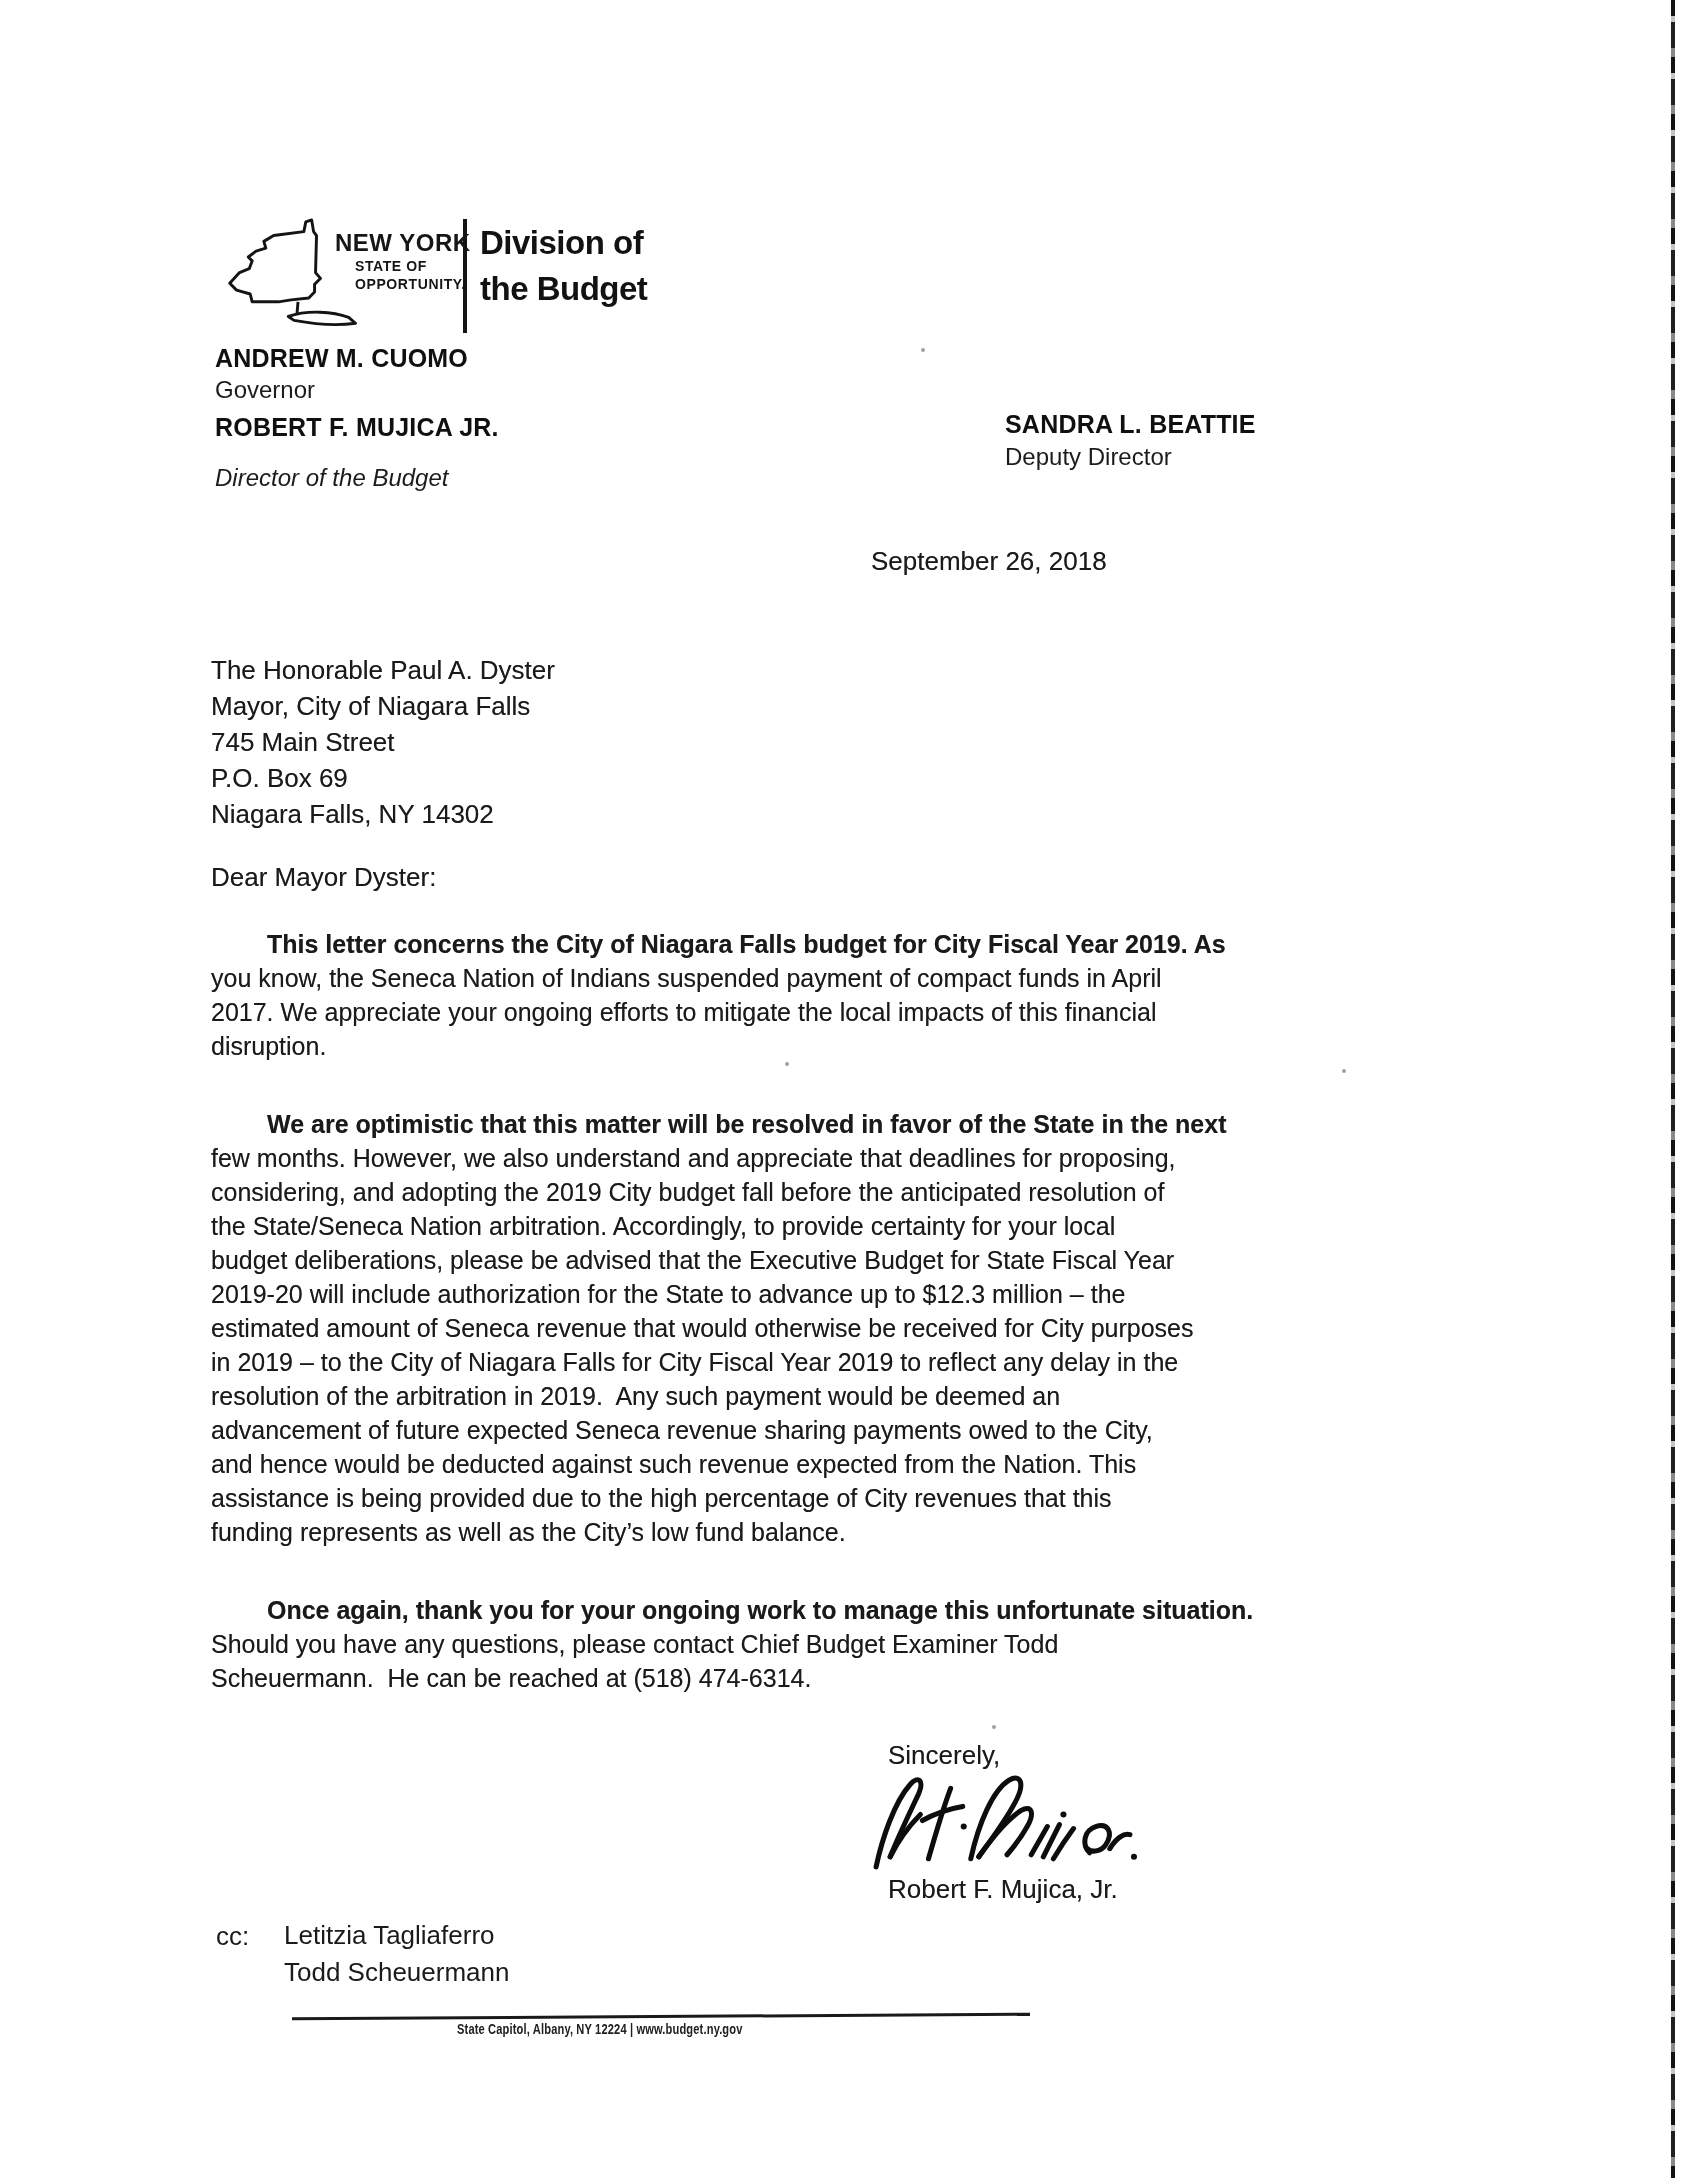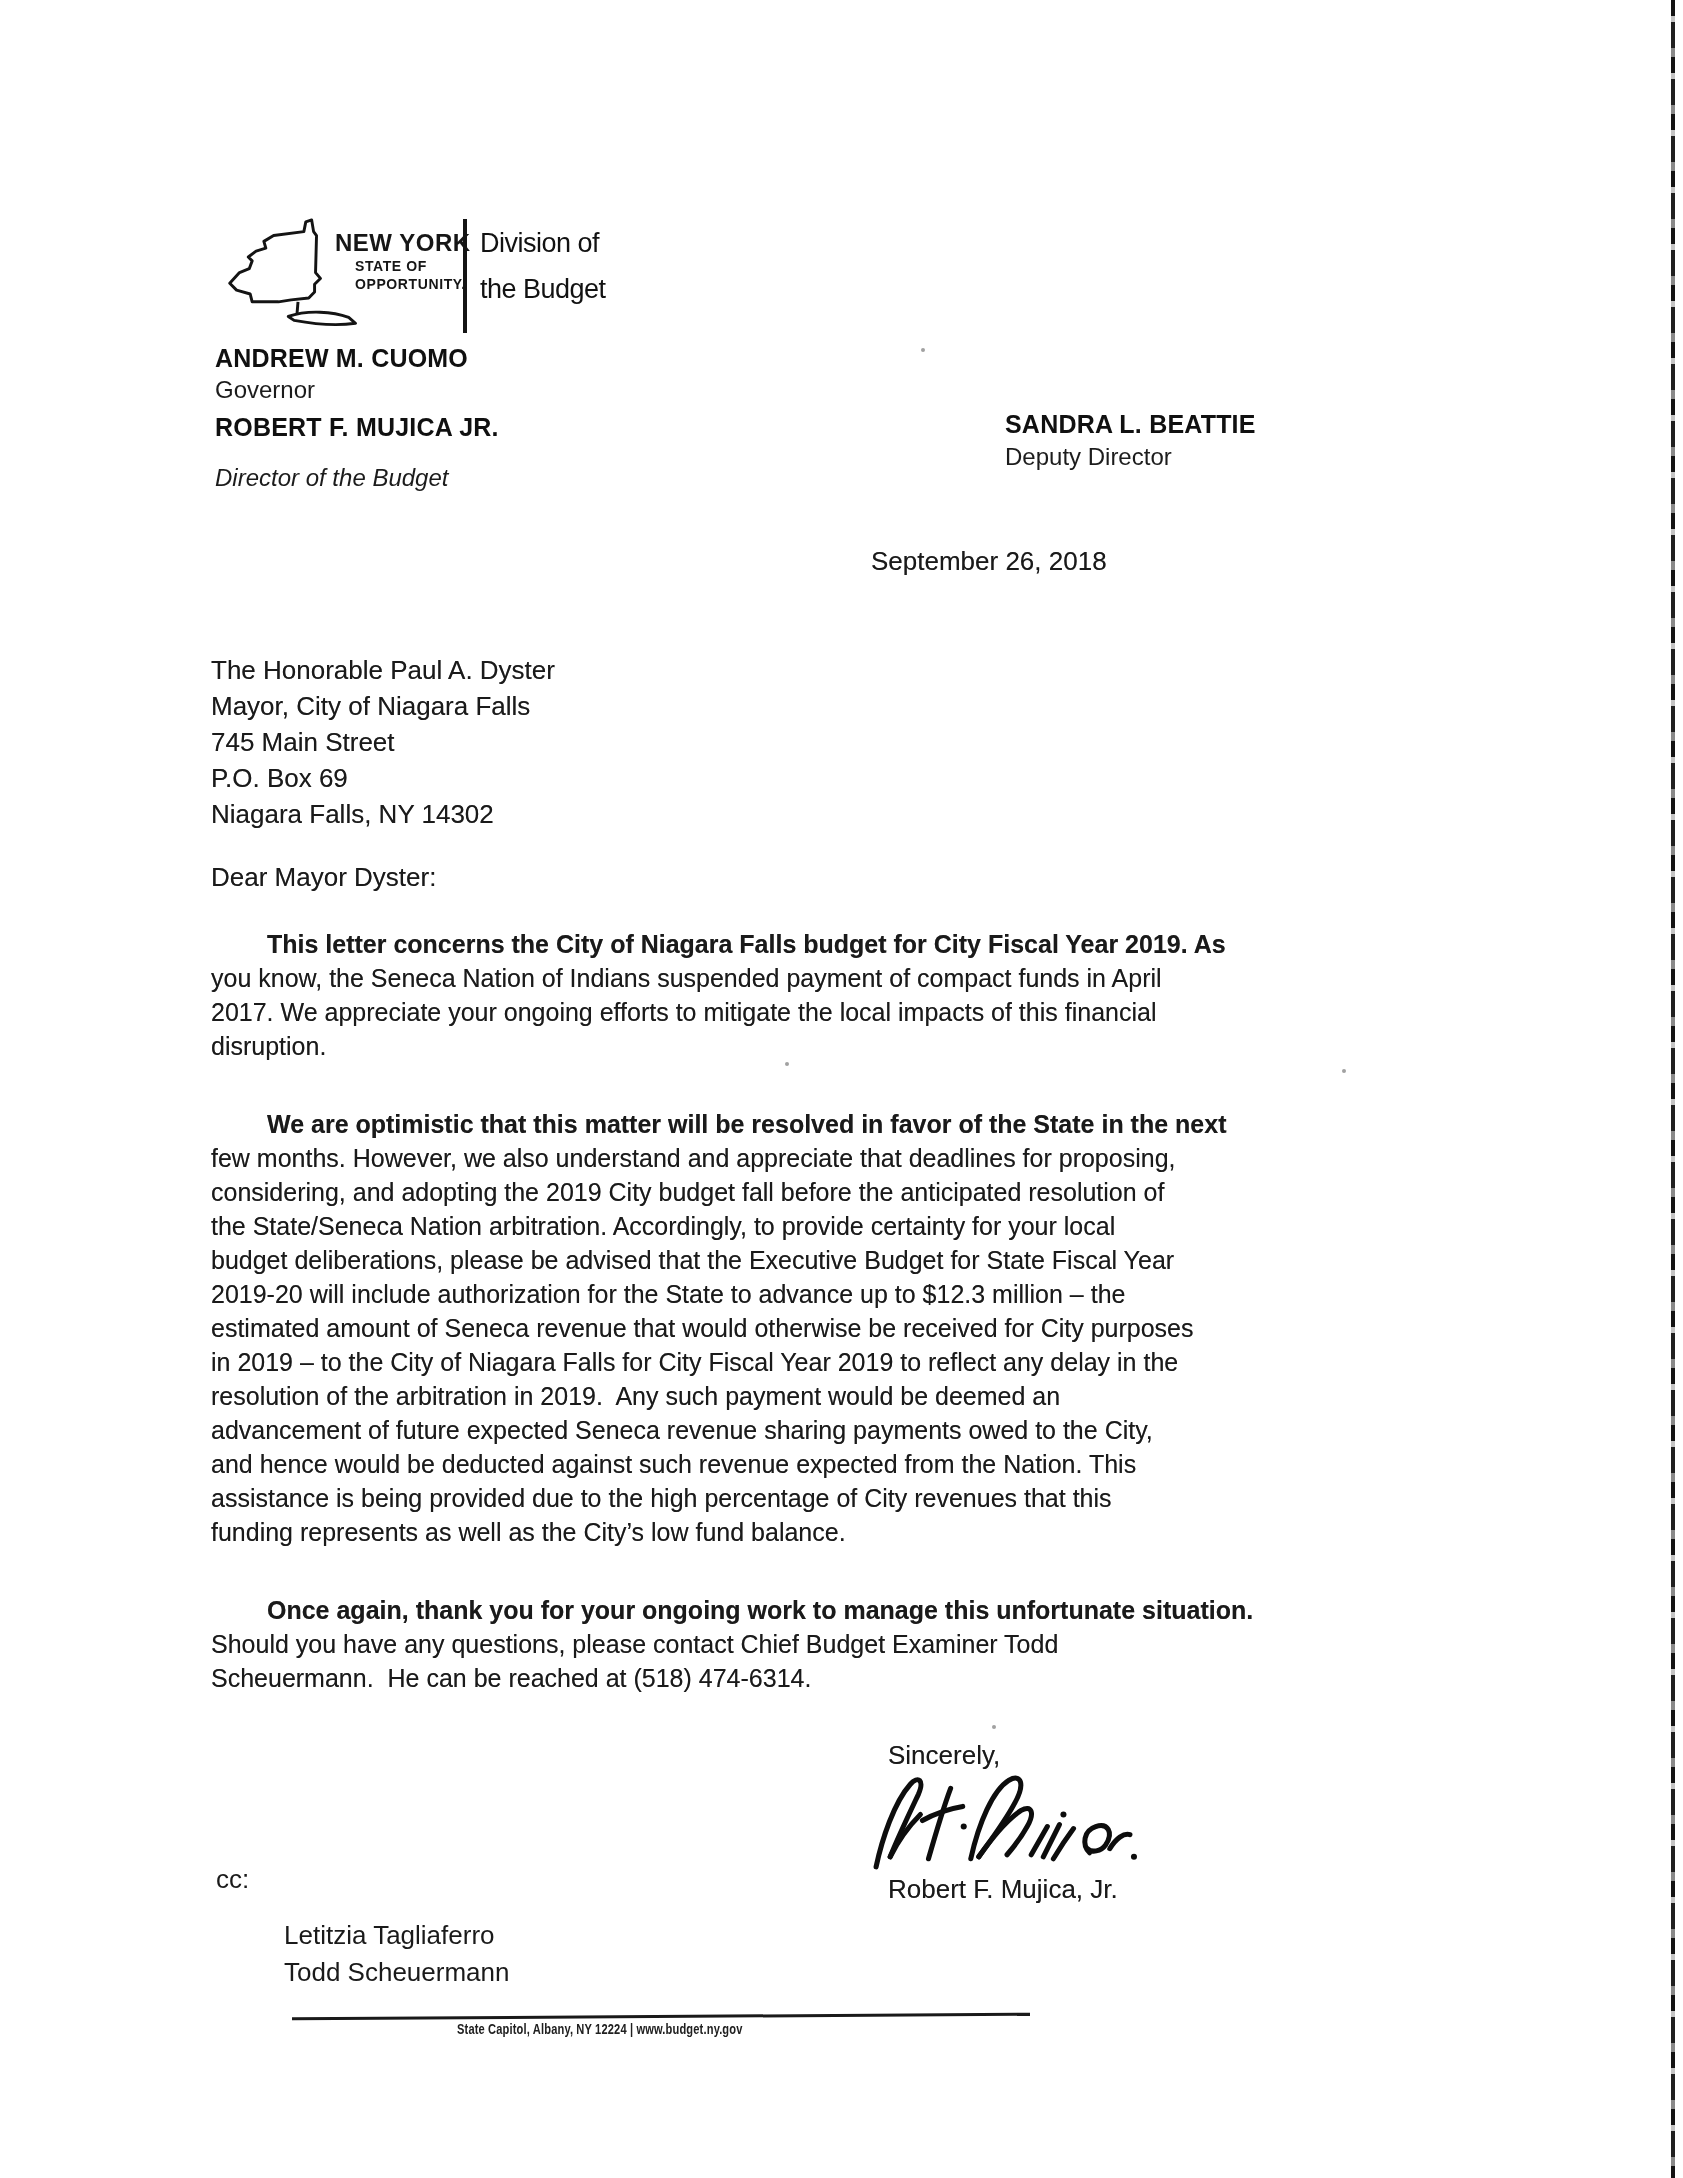--- a/index.html
+++ b/index.html
@@ -5,21 +5,21 @@
   html,body { margin:0; padding:0; background:#ffffff; }
   .page {
     position:relative; width:1683px; height:2178px; background:#ffffff;
     font-family:"Liberation Sans", sans-serif; color:#1b1b1b; overflow:hidden;
   }
   .abs { position:absolute; }
   
   .brand-l1 { font-size:24px; font-weight:bold; color:#161616; letter-spacing:0.5px; line-height:28px; }
   .brand-l2, .brand-l3 { font-size:14px; font-weight:bold; color:#161616; letter-spacing:0.6px; line-height:18px;margin-left:20px; }
   .logo-divider { width:4px; height:114px; background:#141414; }
-  .division { font-size:27px; font-weight:normal; color:#121212; line-height:46px; letter-spacing:-0.5px; }
+  .division { font-size:33px; font-weight:bold; color:#121212; line-height:46px; letter-spacing:-0.5px; }
   .official-name { font-size:25px; font-weight:bold; color:#101010; letter-spacing:0.2px; }
   .official-title { font-size:24px; color:#1c1c1c; }
   
   .lettertext { font-size:26px; color:#1a1a1a; text-shadow:0 0 0.5px rgba(0,0,0,0.45); }
   .recipient-line { font-size:26px; line-height:36px; color:#1a1a1a; text-shadow:0 0 0.5px rgba(0,0,0,0.45); }
   .body-wrap { width:1198px; }
   .body-line {
     font-size:25px; line-height:34px; color:#1a1a1a; white-space:pre;
     text-shadow:0 0 0.5px rgba(0,0,0,0.45);
   }
@@ -134,21 +134,21 @@
       <path d="M222,88 C214,80 216,66 228,62 C240,58 246,68 238,80 C233,87 224,88 220,84"></path>
       <path d="M242,84 C248,74 256,68 262,70"></path>
     </g>
     <circle cx="97" cy="62" r="3" fill="#0d0d0d"></circle>
     <circle cx="196" cy="50" r="3" fill="#0d0d0d"></circle>
     <circle cx="266" cy="92" r="3" fill="#0d0d0d"></circle>
   </svg>
 
   <div class="abs lettertext" style="left:888px; top:1874px;">Robert F. Mujica, Jr.</div>
 
-  <div class="abs cc-label" style="left:216px; top:1864px;">cc:</div>
+  <div class="abs cc-label" style="left:216px; top:1921px;">cc:</div>
   <div class="abs" style="left:284px; top:1917px;">
     <div class="cc-name">Letitzia Tagliaferro</div>
     <div class="cc-name">Todd Scheuermann</div>
   </div>
 
   <div class="abs footer-rule" style="left:292px; top:2015px;"></div>
   <div class="abs footer-text" style="left:457px; top:2020px;">State Capitol, Albany, NY 12224 | www.budget.ny.gov</div>
 
   <div class="abs scan-edge" style="left:1671px; top:0px;"></div>
   <div class="abs speck" style="left:785px; top:1062px;"></div>

